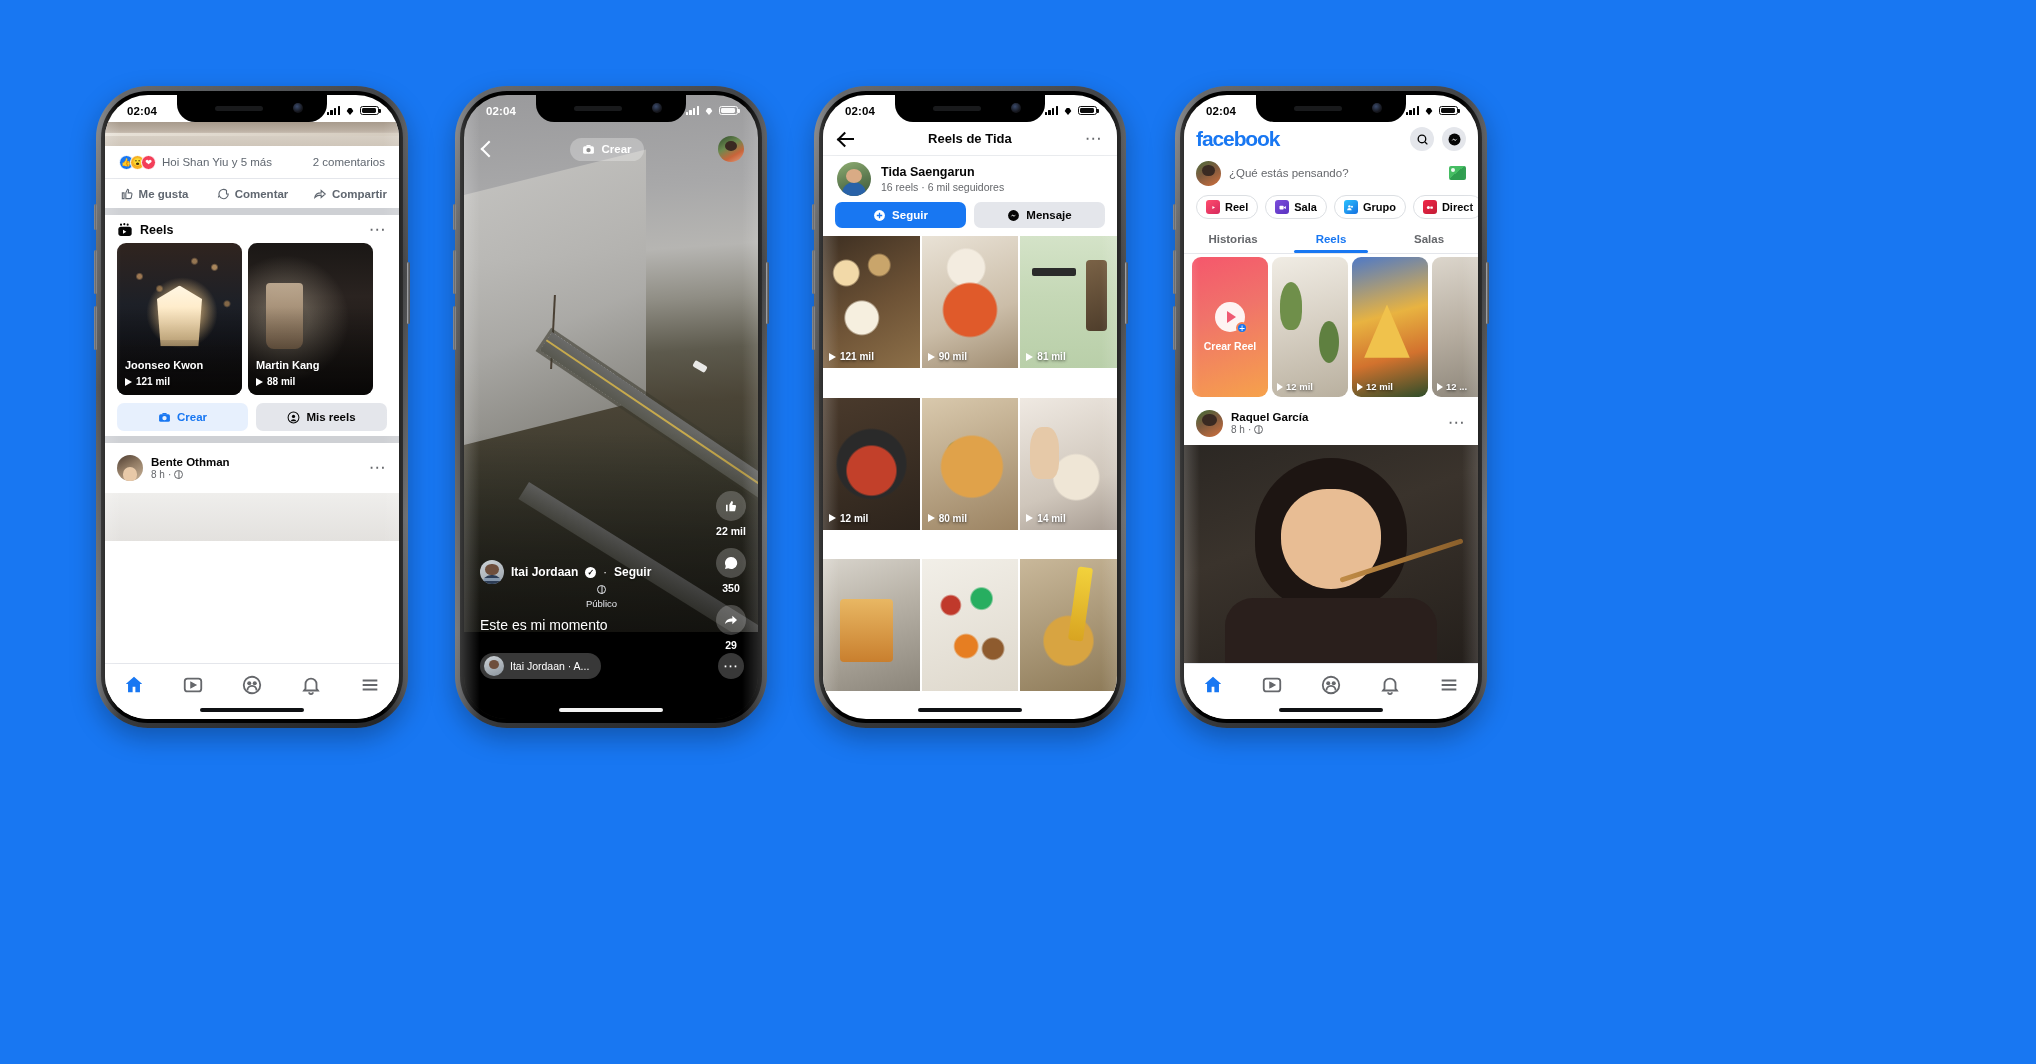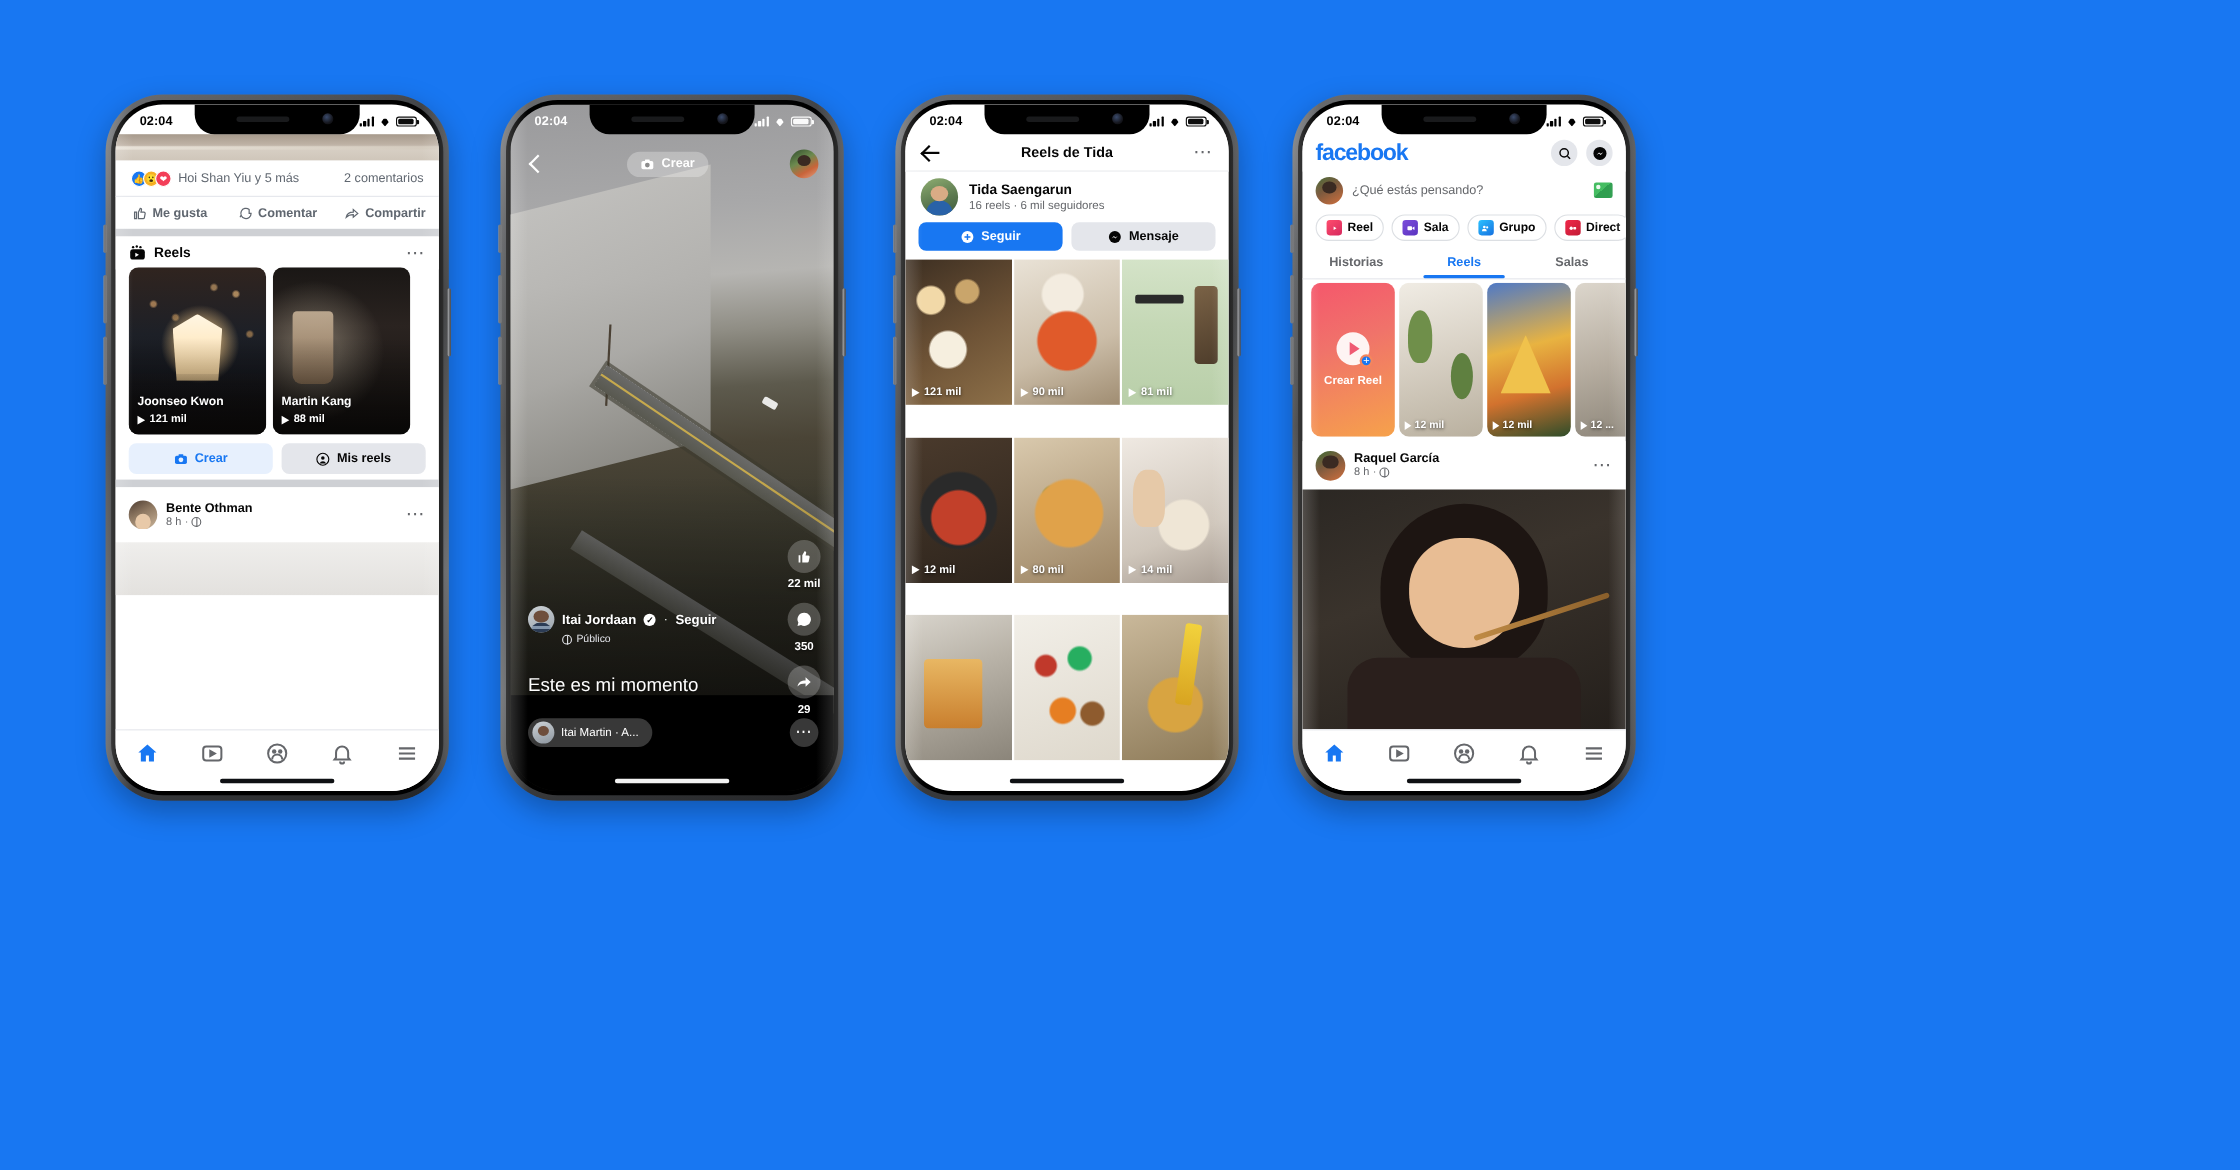--- a/index.html
+++ b/index.html
@@ -258,24 +258,24 @@
   .p2-meta { position:absolute; left:16px; bottom:86px; right:66px; z-index:22; }
   .p2-user { display:flex; align-items:center; gap:7px; }
   .av-itai { width:24px;height:24px;border-radius:50%;position:relative;overflow:hidden;
     background:linear-gradient(160deg,#cdd2d6,#9aa3ab); }
   .av-itai::after{content:"";position:absolute;left:22%;top:16%;width:56%;height:48%;border-radius:50%;background:#6e4e3c;}
   .av-itai::before{content:"";position:absolute;left:10%;bottom:0;width:80%;height:38%;border-radius:10px 10px 0 0;background:repeating-linear-gradient(0deg,#2c3c55 0 3px,#8496ac 3px 6px);}
   .p2-name { color:#fff; font-size:12px; font-weight:700; text-shadow:0 1px 2px rgba(0,0,0,.55); }
   .verif { width:11px;height:11px;border-radius:50%;background:#fff;color:#000;font-size:8px;display:inline-flex;align-items:center;justify-content:center;font-weight:700;}
   .sep-dot { color:#fff; font-size:11px; }
   .p2-follow { color:#fff; font-size:12px; font-weight:700; text-shadow:0 1px 2px rgba(0,0,0,.55); }
-  .p2-priv { color:#e4e6eb; font-size:9.5px; display:flex; align-items:center; gap:4px; margin-top:1px; margin-left:31px; }
+  .p2-priv { color:#e4e6eb; font-size:9.5px; display:flex; align-items:center; gap:4px; margin-top:1px; margin-left:31px;flex-direction:column; }
   .globe-w { width:9px;height:9px;border-radius:50%;border:1.1px solid #e4e6eb; position:relative;}
   .globe-w::after{content:"";position:absolute;left:50%;top:-.5px;bottom:-.5px;width:1px;background:#e4e6eb;transform:translateX(-50%);}
-  .p2-caption { color:#fff; font-size:17px; margin-top:26px; text-shadow:0 1px 2px rgba(0,0,0,.55); }
+  .p2-caption { color:#fff; font-size:14px; margin-top:8px; text-shadow:0 1px 2px rgba(0,0,0,.55); }
 
   .p2-audio {
     position:absolute; left:16px; bottom:40px; z-index:22;
     background:rgba(255,255,255,.22); border-radius:15px; height:26px;
     display:flex; align-items:center; gap:6px; padding:0 12px 0 4px; max-width:146px; overflow:hidden;
   }
   .av-aud { width:20px;height:20px;border-radius:50%;flex:none;position:relative;overflow:hidden;background:linear-gradient(160deg,#cdd2d6,#8d969f);}
   .av-aud::after{content:"";position:absolute;left:24%;top:18%;width:52%;height:46%;border-radius:50%;background:#6e4e3c;}
   .aud-txt { color:#fff; font-size:10.5px; white-space:nowrap; }
   .p2-more {
@@ -663,21 +663,21 @@
           </div>
           <div class="p2-priv">
             <i class="globe-w"></i>
             <span>Público</span>
           </div>
           <div class="p2-caption">Este es mi momento</div>
         </div>
 
         <div class="p2-audio">
           <div class="av-aud"></div>
-          <span class="aud-txt">Itai Martin · A...</span>
+          <span class="aud-txt">Itai Jordaan · A...</span>
         </div>
         <div class="p2-more">⋯</div>
 
 
         <div class="statusbar">
           <span class="time">02:04</span>
           <span class="status-right">
             <span class="bars">
                 <i></i>
                 <i></i>

